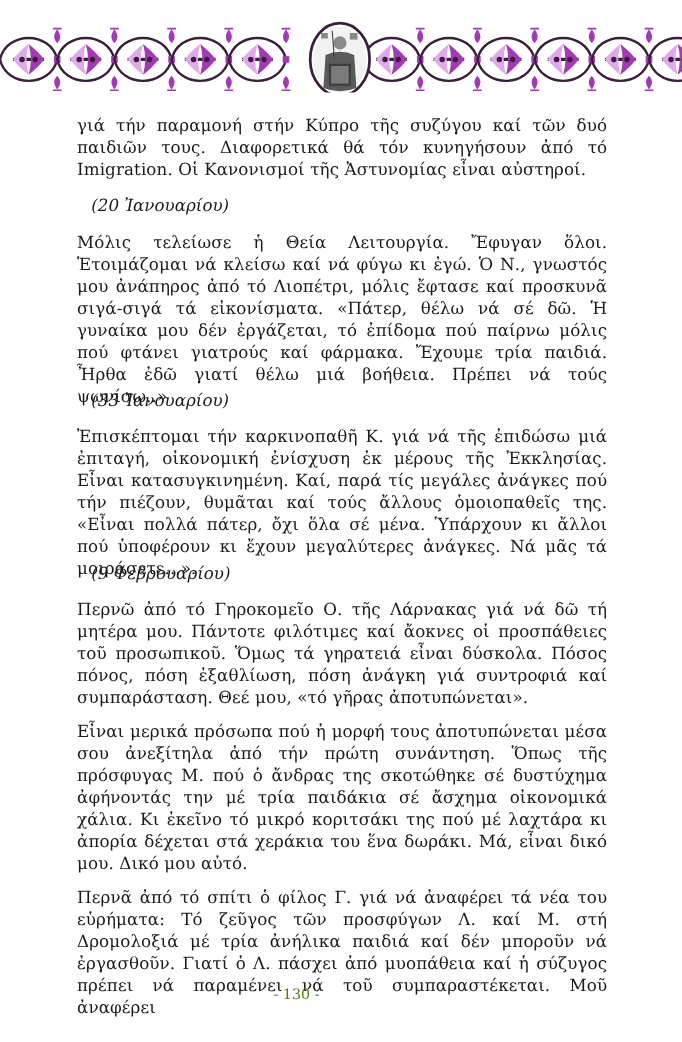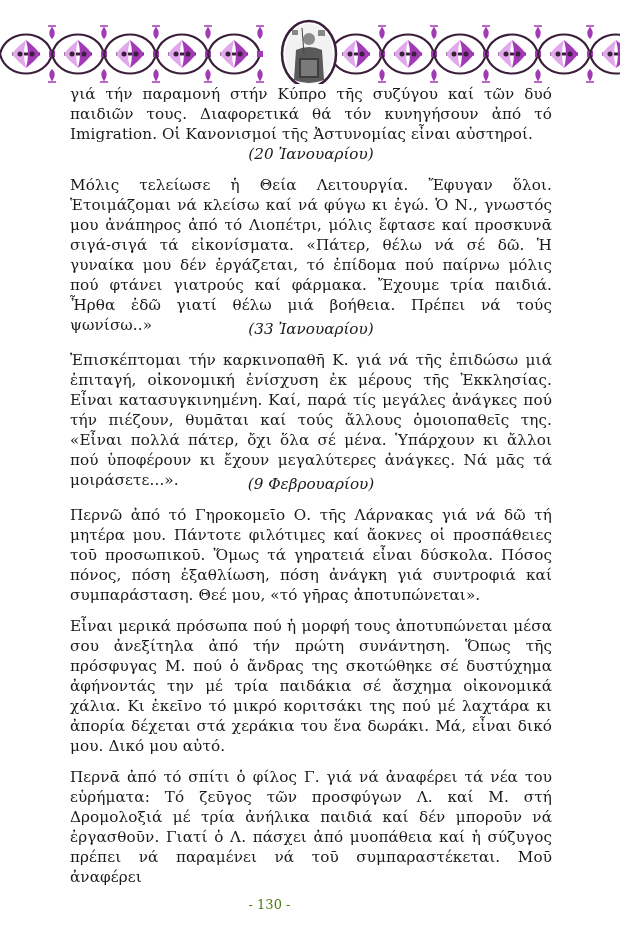--- a/index.html
+++ b/index.html
@@ -1,23 +1,23 @@
 <!DOCTYPE html>
 <html><head>
 <meta charset="utf-8">
 <style>
   html, body { margin: 0; padding: 0; background: #ffffff; }
   body { width: 620px; height: 947px; position: relative; overflow: hidden;
          font-family: "DejaVu Serif", "Liberation Serif", serif; color: #1a1a1a; }
   .header-ornament { position: absolute; left: 0; top: 14px; width: 620px; height: 70px; }
-  .page { position: absolute; left: 70px; top: 84px; width: 482px; }
+  .page { position: absolute; left: 70px; top: 104px; width: 482px; }
   .para { margin: 0 0 0 0; font-size: 15.2px; line-height: 20px; text-align: justify;
           letter-spacing: 0.1px; }
   .para .it { }
-  .date { font-style: italic; text-align: center; font-size: 15.2px; line-height: 20px; margin: 0; }
+  .date { font-style: italic; text-align: left; font-size: 15.2px; line-height: 20px; margin: 13px; }
   .date.inline { margin-top: -16px; }
   .block { margin-bottom: 11px; }
   .page-number { position: absolute; left: 12px; width: 515px; top: 897px; text-align: center;
                  font-size: 13px; font-family: "DejaVu Serif", serif; color: #4d7c0f; }
 </style>
 </head>
 <body>
 
 <svg class="header-ornament" viewBox="0 0 620 70" xmlns="http://www.w3.org/2000/svg" id="ornament">
   <g id="orn-left">

